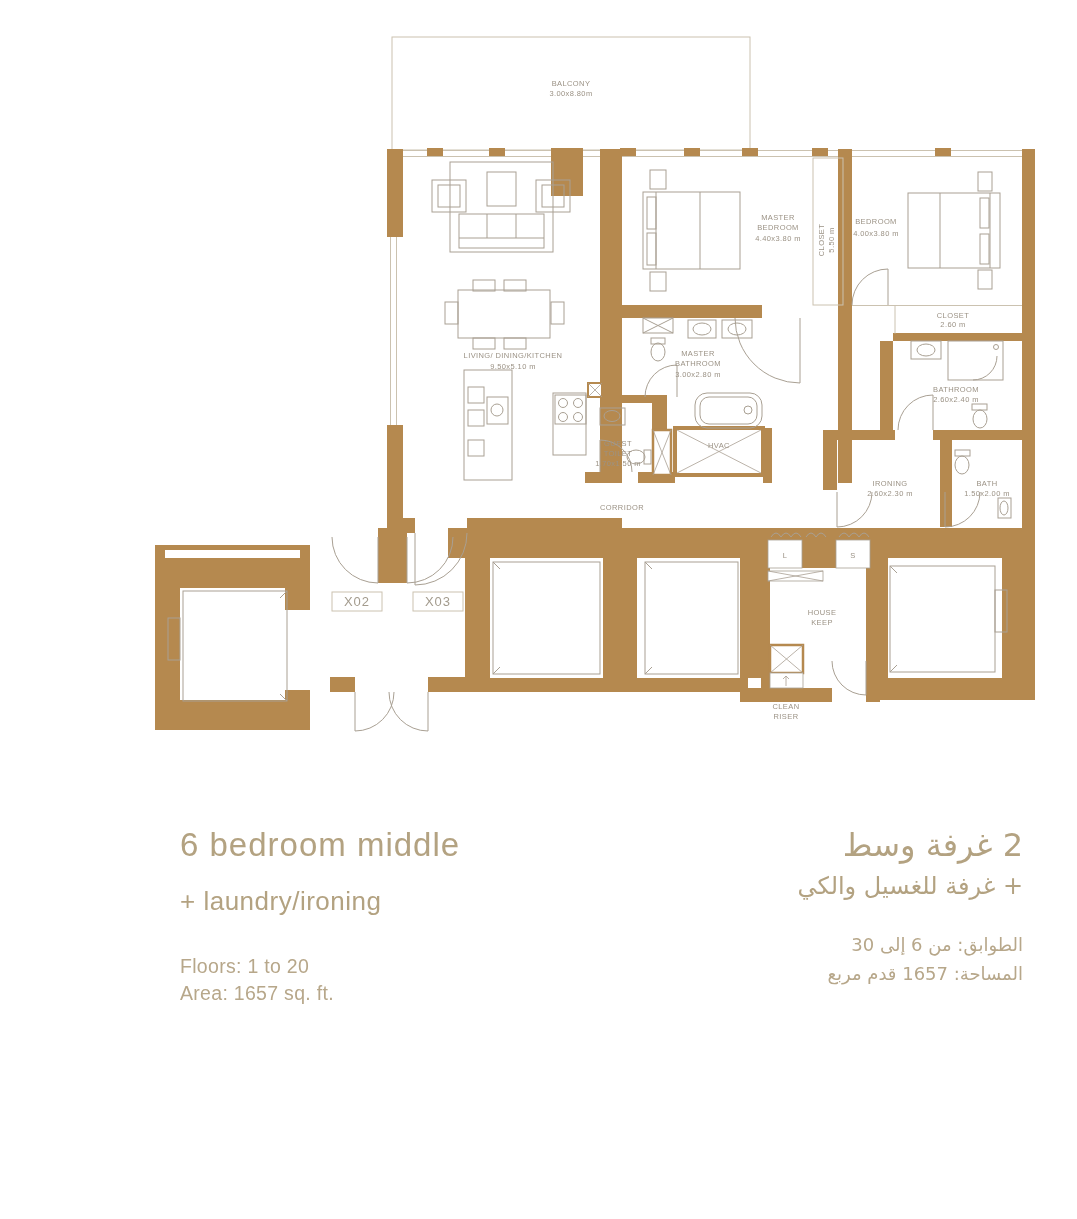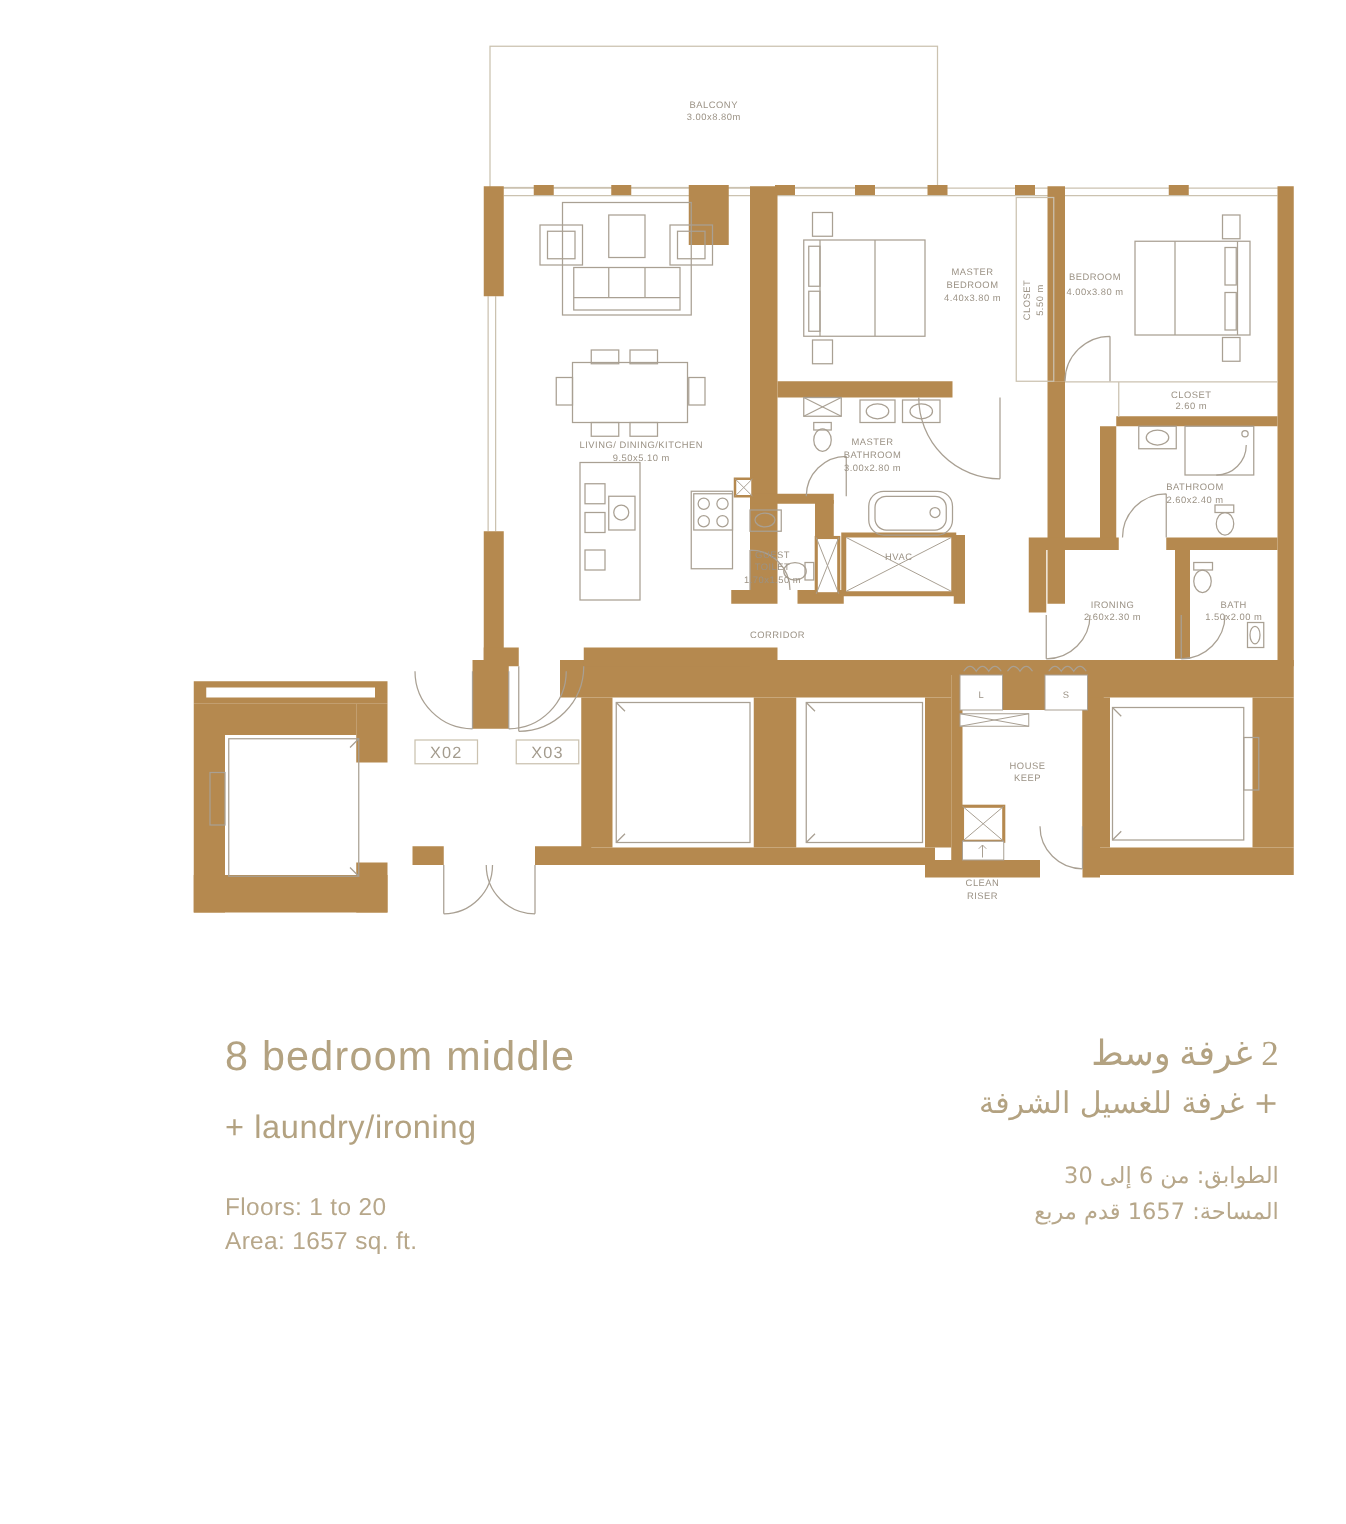--- a/index.html
+++ b/index.html
@@ -24,21 +24,21 @@
   .unitlabel{font-family:"Liberation Sans",sans-serif;font-size:13px;letter-spacing:1px;
              fill:#a39b8d;text-anchor:middle;}
   .infoblock{position:absolute;color:var(--accent);}
   .en{left:180px;top:826px;width:420px;}
   .en .t1{font-size:33px;letter-spacing:1px;color:var(--accent);}
   .en .t2{font-size:26px;letter-spacing:0.5px;margin-top:22px;color:var(--accent);}
   .en .d{font-size:19.5px;letter-spacing:0.3px;color:var(--detail);line-height:27px;}
   .en .dgroup{margin-top:36px;}
   .ar{right:54px;top:826px;width:420px;text-align:right;direction:rtl;
       font-family:"DejaVu Sans",sans-serif;}
-  .ar .t1{font-size:28px;color:var(--accent);font-family:Liberation Serif, serif;}
+  .ar .t1{font-size:32px;color:var(--accent);}
   .ar .t2{font-size:24px;margin-top:8px;color:var(--accent);}
   .ar .d{font-size:18px;color:var(--detail);line-height:29px;}
   .ar .dgroup{margin-top:30px;}
 </style>
 </head>
 <body>
 
 <div class="stage">
 
 <svg width="1077" height="1219" viewBox="0 0 1077 1219">
@@ -352,30 +352,30 @@
 
     <text class="roomlabel" x="786" y="709">CLEAN</text>
     <text class="roomlabel" x="786" y="719">RISER</text>
 
     <text class="roomlabel" x="785" y="558">L</text>
     <text class="roomlabel" x="853" y="558">S</text>
   </g>
 </svg>
 
   <div class="infoblock en">
-    <div class="t1">8 bedroom middle</div>
+    <div class="t1">6 bedroom middle</div>
     <div class="t2">+ laundry/ironing</div>
     <div class="dgroup">
       <div class="d">Floors: 1 to 20</div>
       <div class="d">Area: 1657 sq. ft.</div>
     </div>
   </div>
 
   <div class="infoblock ar">
     <div class="t1">2 غرفة وسط</div>
-    <div class="t2">+ غرفة للغسيل الشرفة</div>
+    <div class="t2">+ غرفة للغسيل والكي</div>
     <div class="dgroup">
       <div class="d">الطوابق: من 6 إلى 30</div>
       <div class="d">المساحة: 1657 قدم مربع</div>
     </div>
   </div>
 
 </div>
 
 </body></html>

